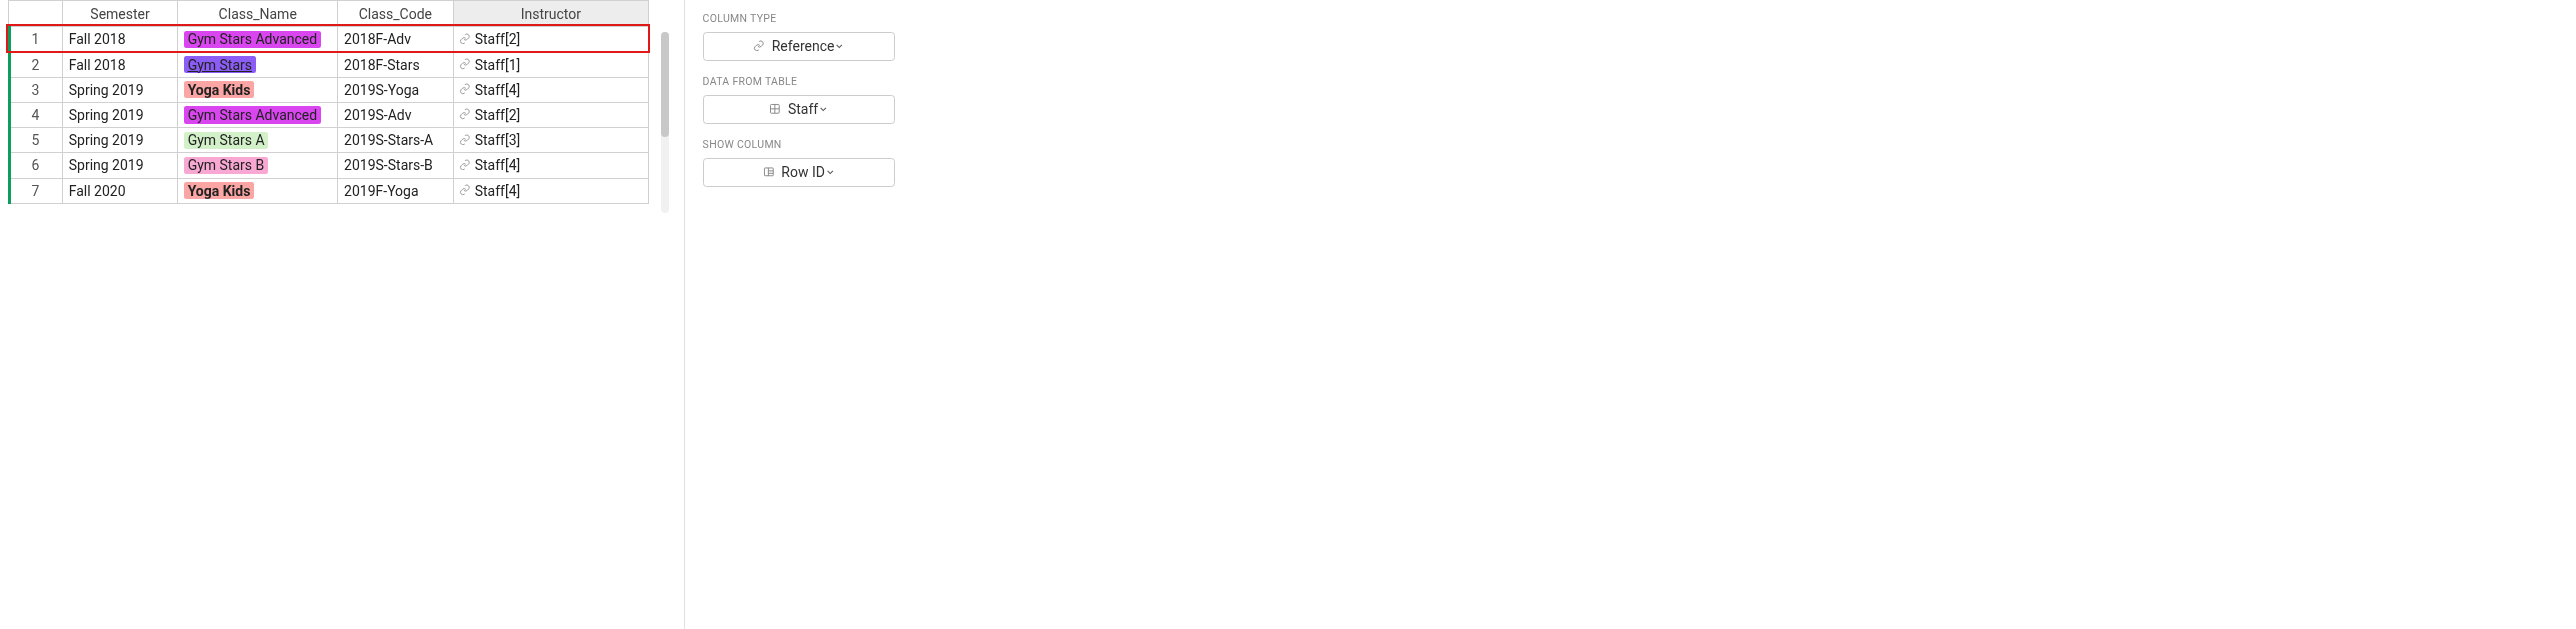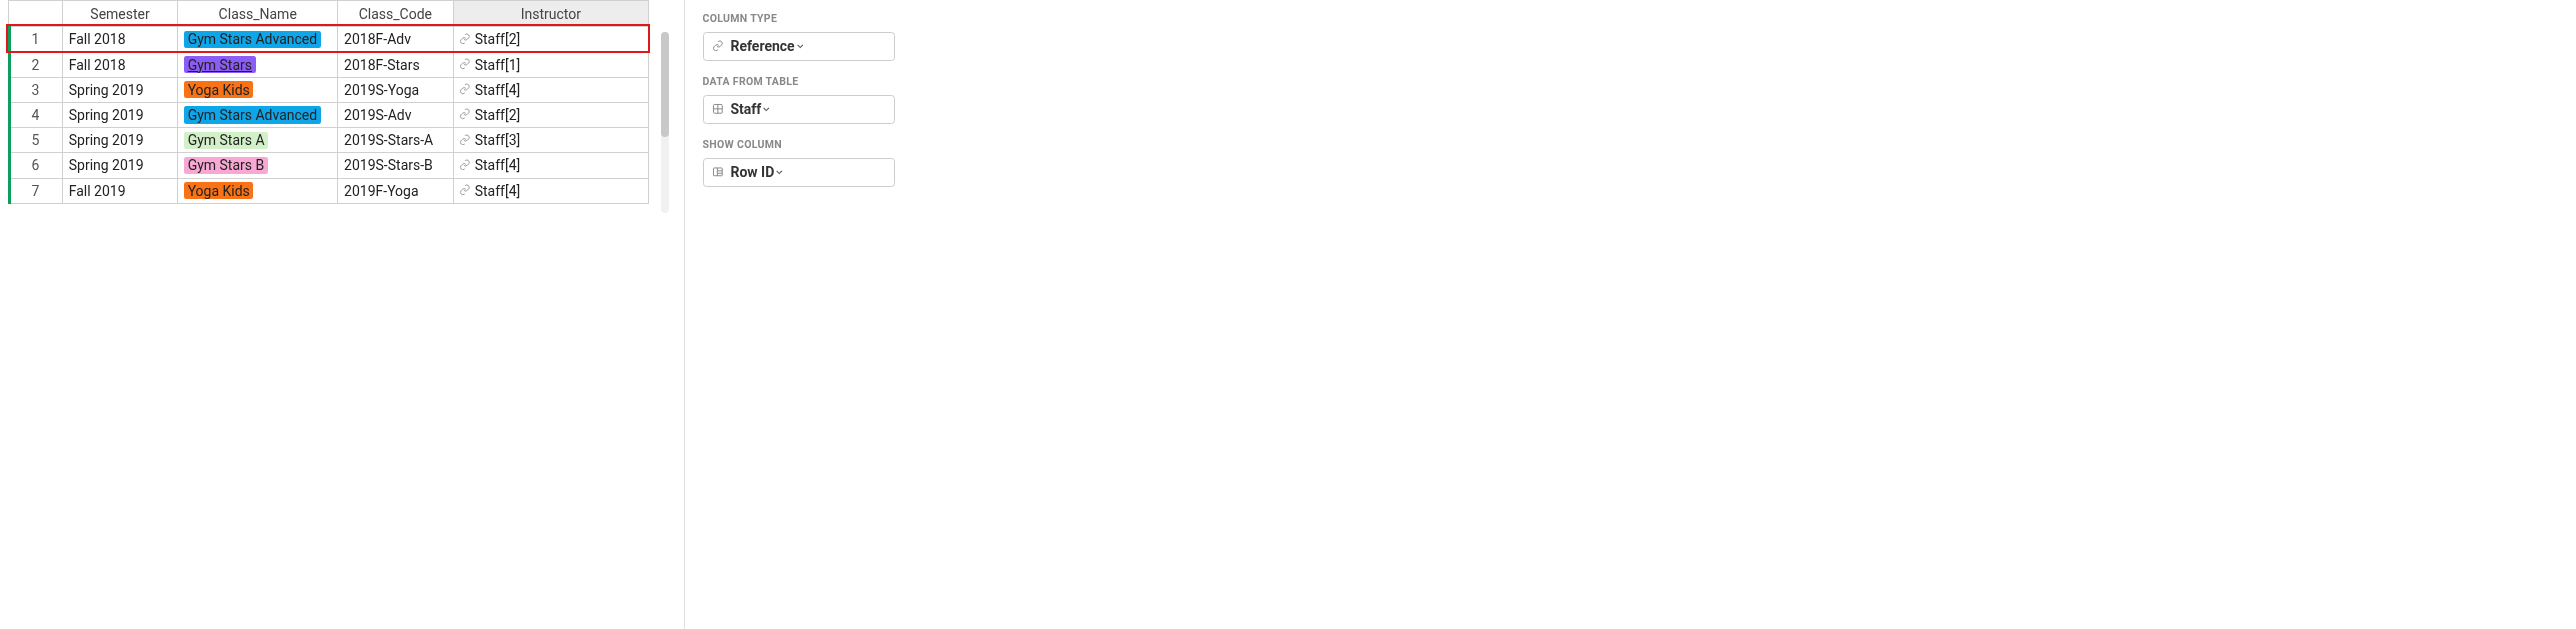--- a/index.html
+++ b/index.html
@@ -100,23 +100,23 @@
       border: 2.9px solid #e01818;
       pointer-events: none;
       z-index: 10;
     }
     .tag {
       display: inline-block;
       padding: 0.6px 3.5px;
       border-radius: 2.3px;
       font-size: 14px;
     }
-    .tag-yellow { background: #0ea5e9; }
+    .tag-yellow { background: #d946ef; }
     .tag-cyan { background: #8b5cf6; text-decoration: underline; }
-    .tag-purple { background: #f97316; }
+    .tag-purple { background: #fca5a5; font-weight: bold; }
     .tag-green { background: #d3f1c9; }
     .tag-tan { background: #f9a8d4; }
     .link-cell {
       display: flex;
       align-items: flex-end;
       gap: 3.5px;
     }
     .link-icon {
       color: #999;
       flex-shrink: 0;
@@ -136,34 +136,33 @@
     .scrollbar-thumb {
       width: 100%;
       height: 105px;
       background: #c8c8c8;
       border-radius: 4.1px;
     }
 
     .side-panel {
       flex: 0 0 228px;
       padding: 10.5px 17.6px 0 17.6px;
-      font-weight: bold;
     }
     .side-label {
       font-size: 10.5px;
       letter-spacing: 0.3px;
       color: #888;
       margin-bottom: 7px;
       margin-top: 14px;
     }
     .side-label:first-child { margin-top: 1.2px; }
     .dropdown {
       display: flex;
       align-items: center;
-      justify-content: flex-start;
+      justify-content: center;
       border: 0.9px solid #ccc;
       border-radius: 3.5px;
       padding: 5.9px 8.2px;
       height: 29px;
       cursor: pointer;
     }
     .dropdown-left {
       display: flex;
       align-items: center;
       gap: 7px;
@@ -285,21 +284,21 @@
                 <span class="link-icon"><svg width="11.7" height="11.7" viewBox="0 0 24 24" fill="none" stroke="#999" stroke-width="2">
                     <path d="M10 13a5 5 0 0 0 7 0l3-3a5 5 0 0 0-7-7l-1 1"></path>
                     <path d="M14 11a5 5 0 0 0-7 0l-3 3a5 5 0 0 0 7 7l1-1"></path>
                   </svg></span>
                 <span>Staff[4]</span>
               </div>
             </td>
           </tr>
           <tr>
             <td class="row-num">7</td>
-            <td>Fall 2019</td>
+            <td>Fall 2020</td>
             <td><span class="tag tag-purple">Yoga Kids</span></td>
             <td>2019F-Yoga</td>
             <td class="instructor-cell">
               <div class="link-cell">
                 <span class="link-icon"><svg width="11.7" height="11.7" viewBox="0 0 24 24" fill="none" stroke="#999" stroke-width="2">
                     <path d="M10 13a5 5 0 0 0 7 0l3-3a5 5 0 0 0-7-7l-1 1"></path>
                     <path d="M14 11a5 5 0 0 0-7 0l-3 3a5 5 0 0 0 7 7l1-1"></path>
                   </svg></span>
                 <span>Staff[4]</span>
               </div>

